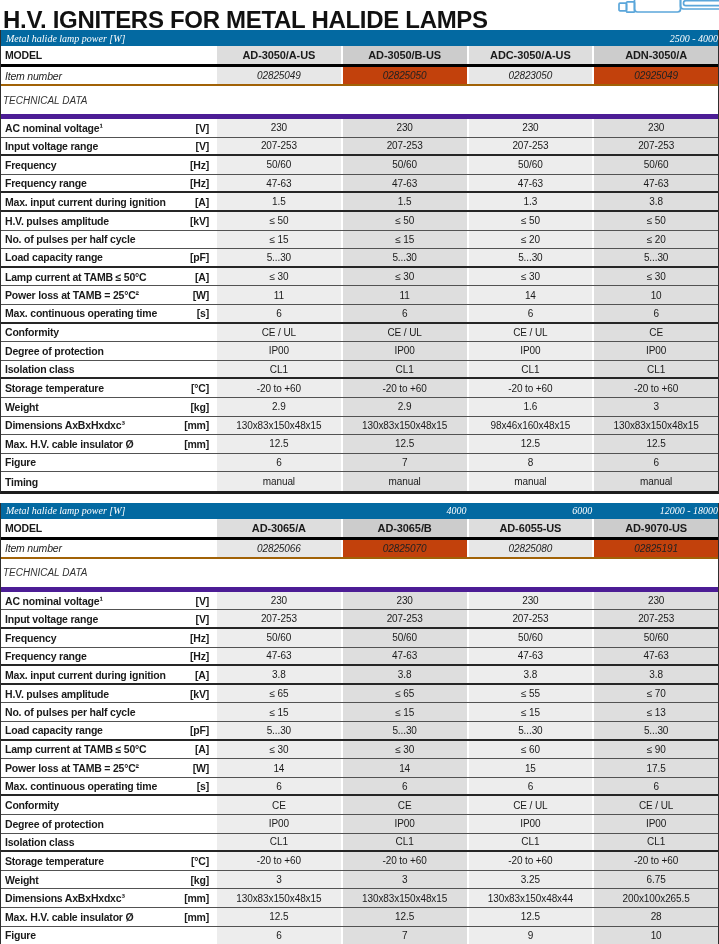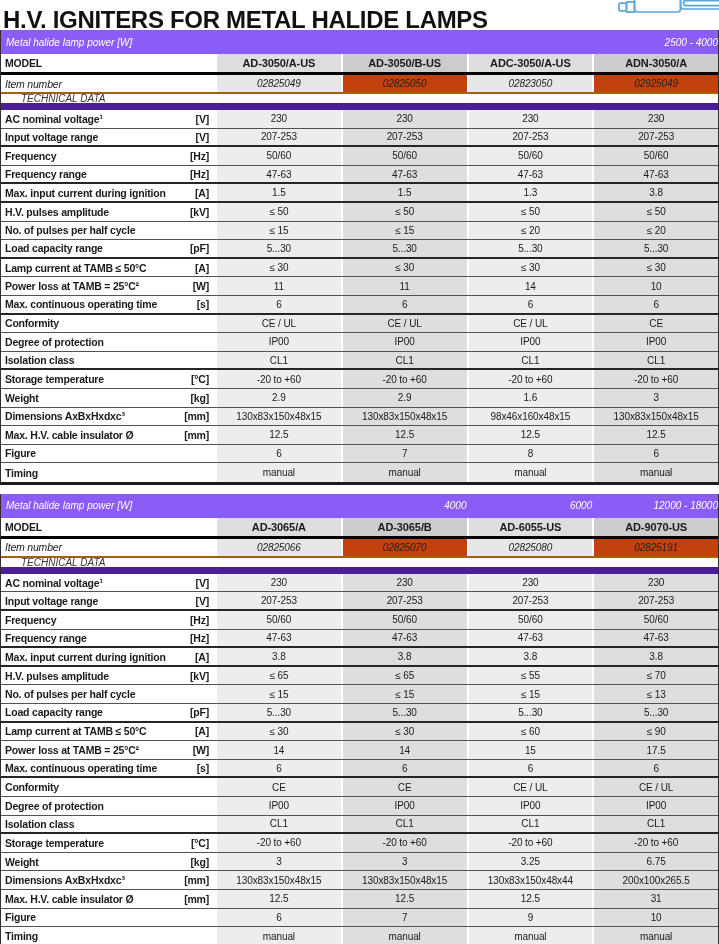--- a/index.html
+++ b/index.html
@@ -26,36 +26,37 @@
     border-left: 1px solid #2e2e2e;
     border-right: 1px solid #2e2e2e;
     border-bottom: 3px solid #1d1d1d;
   }
   .ds-table + .ds-table { margin-top: 9px; }
 
   .grid { display: grid; grid-template-columns: 214px 1fr 1fr 1fr 1fr; align-items: stretch; }
 
   
   .band {
-    background: #8b5cf6; color: #fff;
-    height: 24px; font-size: 10px; font-style: italic;
+    background: #0369a1; color: #fff;
+    height: 16px; font-size: 10px; font-style: italic;
     align-items: center;
+    font-family: Liberation Serif, serif;
   }
   .band-label { padding-left: 5px; }
   .band-value { text-align: right; }
 
   
   .model-row { height: 21px; font-size: 11px; font-weight: bold; border-bottom: 3px solid #000; }
   
   .item-row { height: 19px; font-size: 10px; font-style: italic; border-bottom: 2px solid #a16207; color: #222; }
   
   .tech-row {
-    height: 16px; font-size: 10px; font-style: italic; color: #333;
-    display: flex; align-items: center; padding-left: 20px;
-    border-bottom: 7px solid #4c1d95;
+    height: 33px; font-size: 10px; font-style: italic; color: #333;
+    display: flex; align-items: center; padding-left: 2px;
+    border-bottom: 5px solid #4c1d95;
   }
 
   
   .spec-row { height: 18.6px; border-bottom: 1px solid #525252; font-size: 10px; }
   .spec-row.heavy { border-bottom: 2px solid #262626; }
   .spec-row:last-child { border-bottom: none; }
 
   .lbl {
     display: flex; align-items: center; justify-content: space-between;
     padding: 0 6px 0 4px; background: #fff;
@@ -501,21 +502,21 @@
           <div class="cell codd">200x100x265.5</div>
         </div>
         <div class="grid spec-row">
           <div class="lbl">
             <span class="lab">Max. H.V. cable insulator Ø</span>
             <span class="unit">[mm]</span>
           </div>
           <div class="cell ceven">12.5</div>
           <div class="cell codd">12.5</div>
           <div class="cell ceven">12.5</div>
-          <div class="cell codd">31</div>
+          <div class="cell codd">28</div>
         </div>
         <div class="grid spec-row">
           <div class="lbl">
             <span class="lab">Figure</span>
           </div>
           <div class="cell ceven">6</div>
           <div class="cell codd">7</div>
           <div class="cell ceven">9</div>
           <div class="cell codd">10</div>
         </div>

